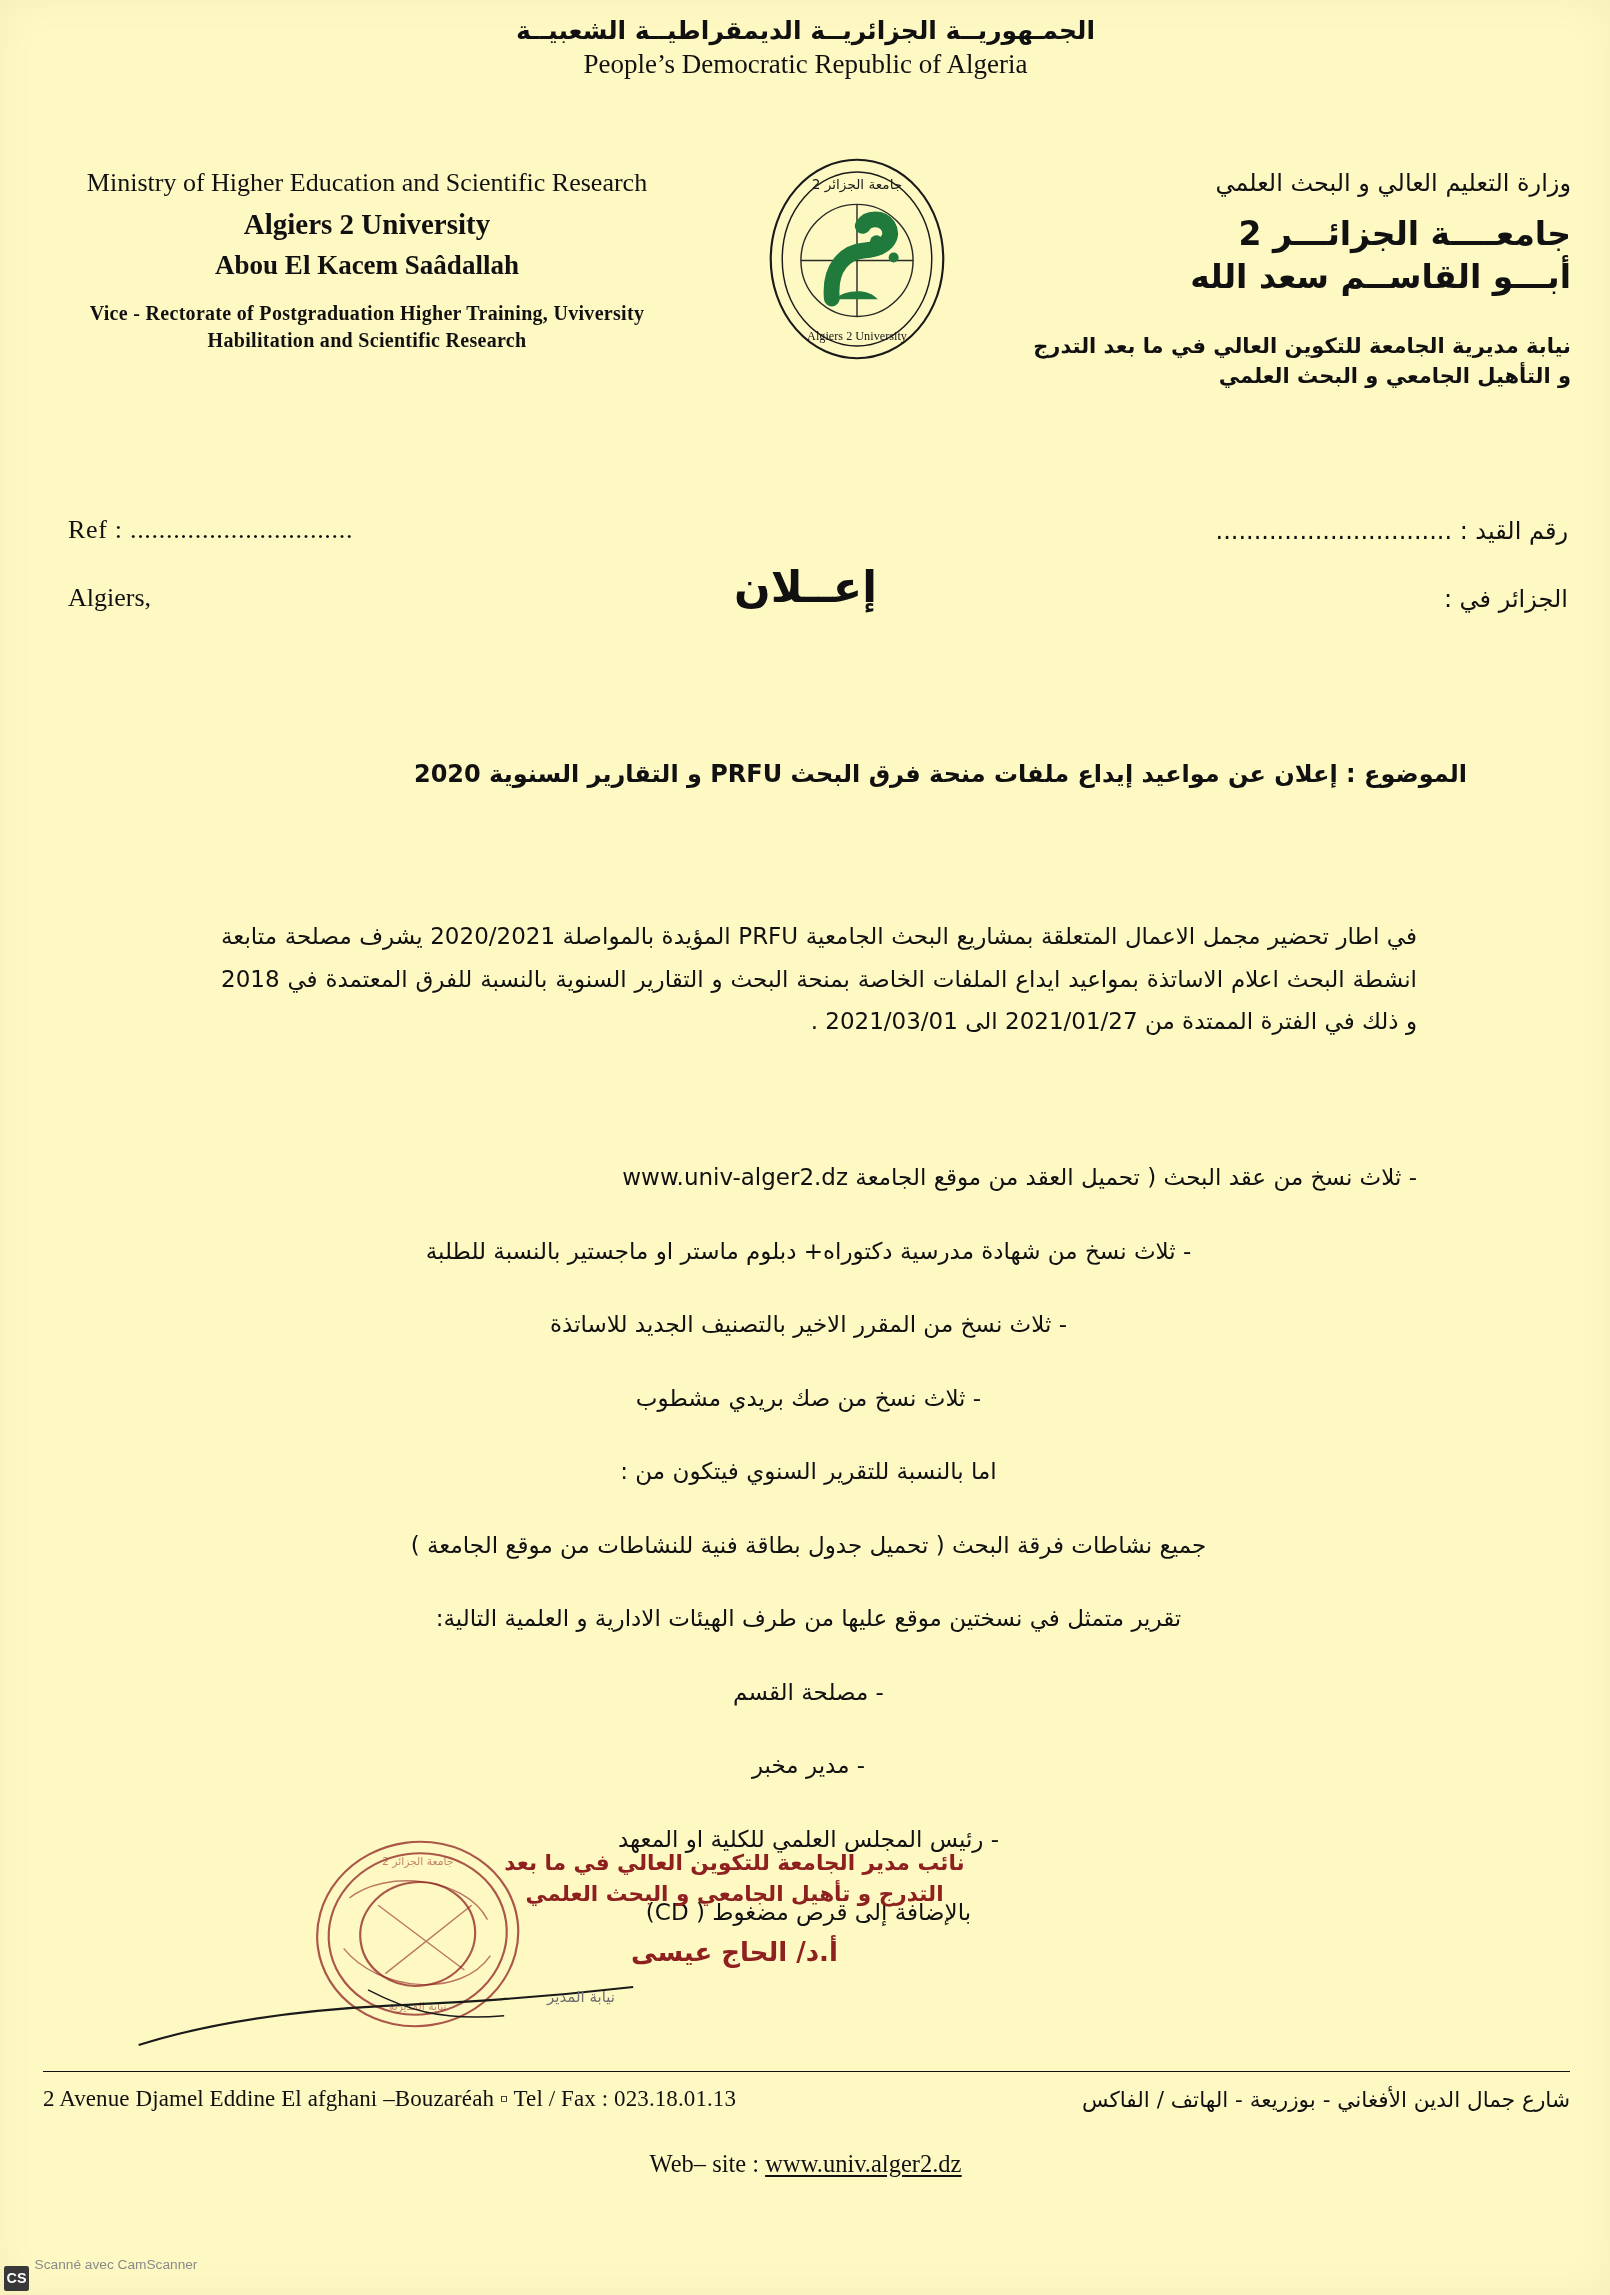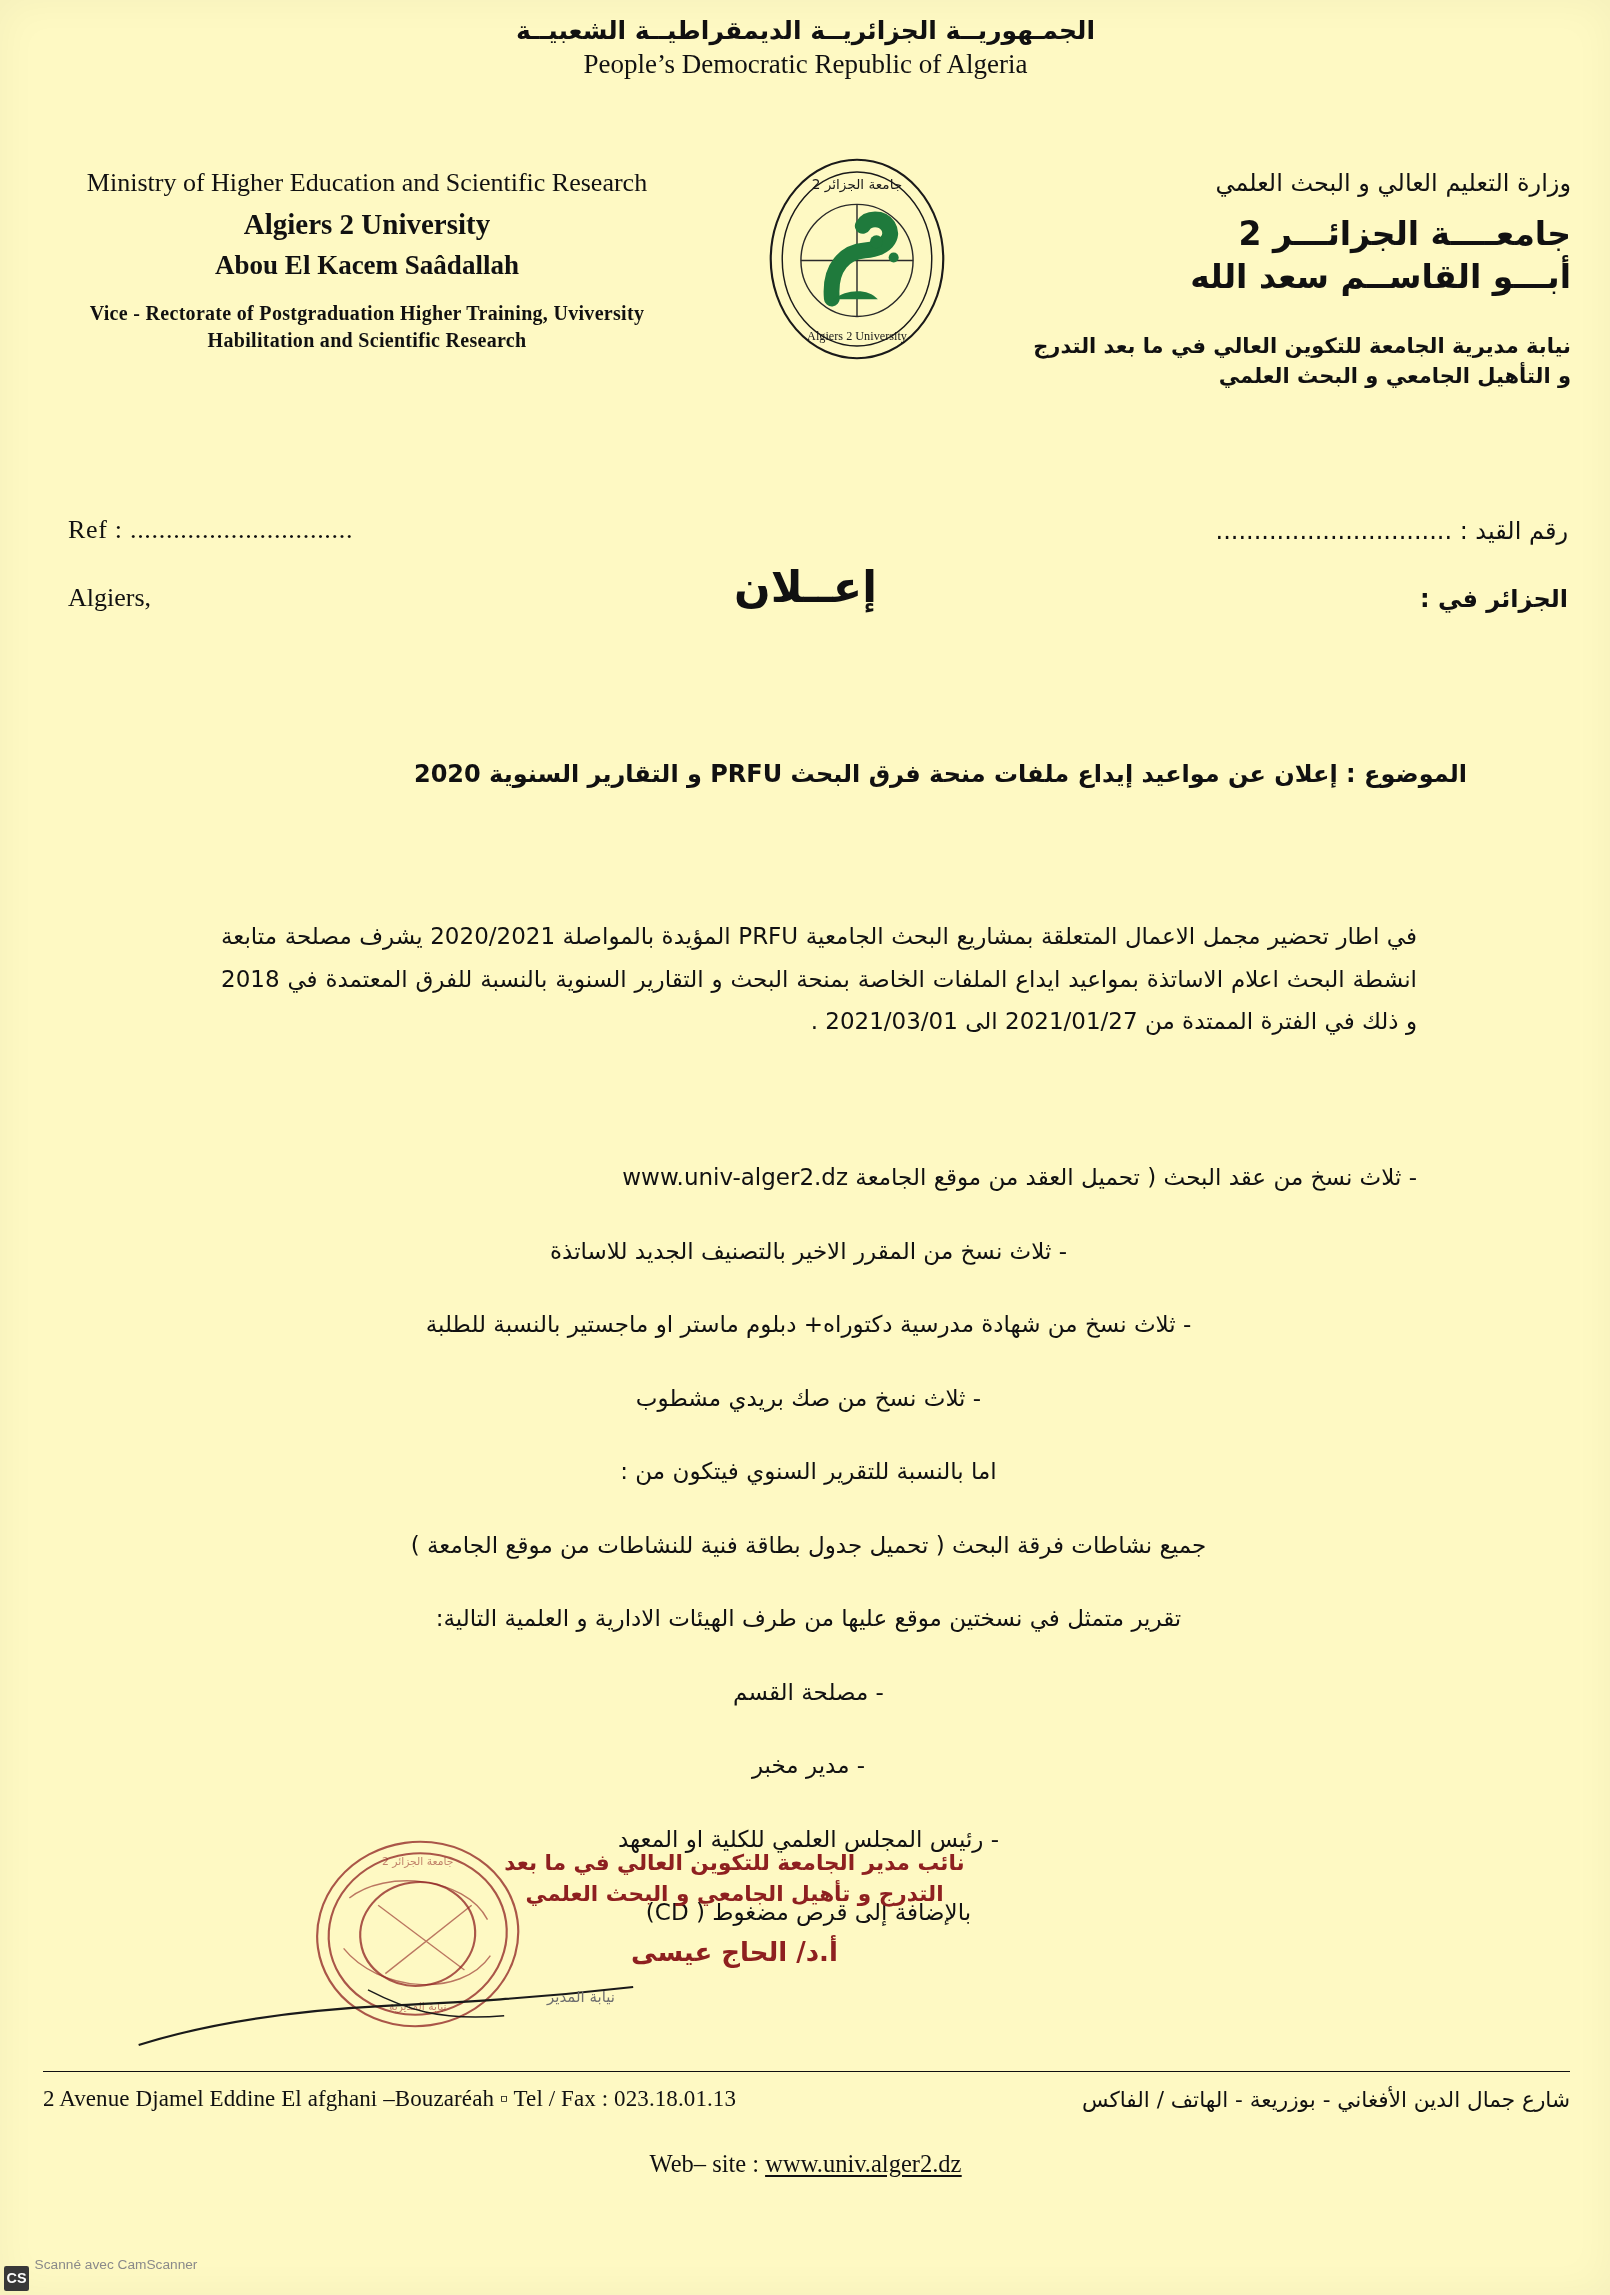--- a/index.html
+++ b/index.html
@@ -134,21 +134,20 @@
     color: #111;
   }
   .algiers-right {
     position: absolute;
     top: 585px;
     right: 43px;
     direction: rtl;
     font-family: "DejaVu Sans", sans-serif;
     font-size: 24px;
     color: #111;
-    font-weight: bold;
   }
   .title-ilaan {
     position: absolute;
     top: 562px;
     left: 0;
     width: 1611px;
     text-align: center;
     direction: rtl;
     font-family: "DejaVu Sans", sans-serif;
     font-size: 43px;
@@ -363,22 +362,22 @@
   <div class="algiers-right">الجزائر في :</div>
 
   <div class="title-ilaan">إعــلان</div>
 
   <div class="subject">الموضوع : إعلان عن مواعيد إيداع ملفات منحة فرق البحث  PRFU  و التقارير السنوية 2020</div>
 
   <div class="para">في اطار تحضير مجمل الاعمال المتعلقة بمشاريع البحث الجامعية  PRFU المؤيدة بالمواصلة 2020/2021 يشرف مصلحة متابعة انشطة البحث اعلام الاساتذة بمواعيد ايداع الملفات الخاصة بمنحة البحث و التقارير السنوية بالنسبة للفرق المعتمدة في 2018 و ذلك في الفترة الممتدة من 2021/01/27 الى 2021/03/01 .</div>
 
   <div class="bullets">
     <div class="b">- ثلاث نسخ من عقد البحث ( تحميل العقد من موقع الجامعة www.univ-alger2.dz</div>
+    <div class="b c">- ثلاث نسخ من شهادة مدرسية دكتوراه+ دبلوم ماستر او ماجستير بالنسبة للطلبة</div>
     <div class="b c">- ثلاث نسخ من المقرر الاخير بالتصنيف الجديد للاساتذة</div>
-    <div class="b c">- ثلاث نسخ من شهادة مدرسية دكتوراه+ دبلوم ماستر او ماجستير بالنسبة للطلبة</div>
     <div class="b c">- ثلاث نسخ من صك بريدي مشطوب</div>
     <div class="b c">اما بالنسبة للتقرير السنوي فيتكون من :</div>
     <div class="b c">جميع نشاطات فرقة البحث ( تحميل جدول بطاقة فنية للنشاطات من موقع الجامعة )</div>
     <div class="b c">تقرير متمثل في نسختين موقع عليها من طرف الهيئات الادارية و العلمية التالية:</div>
     <div class="b c">- مصلحة القسم</div>
     <div class="b c">- مدير مخبر</div>
     <div class="b c">- رئيس المجلس العلمي للكلية او المعهد</div>
     <div class="b c">بالإضافة إلى قرص مضغوط ( CD)</div>
   </div>
 

